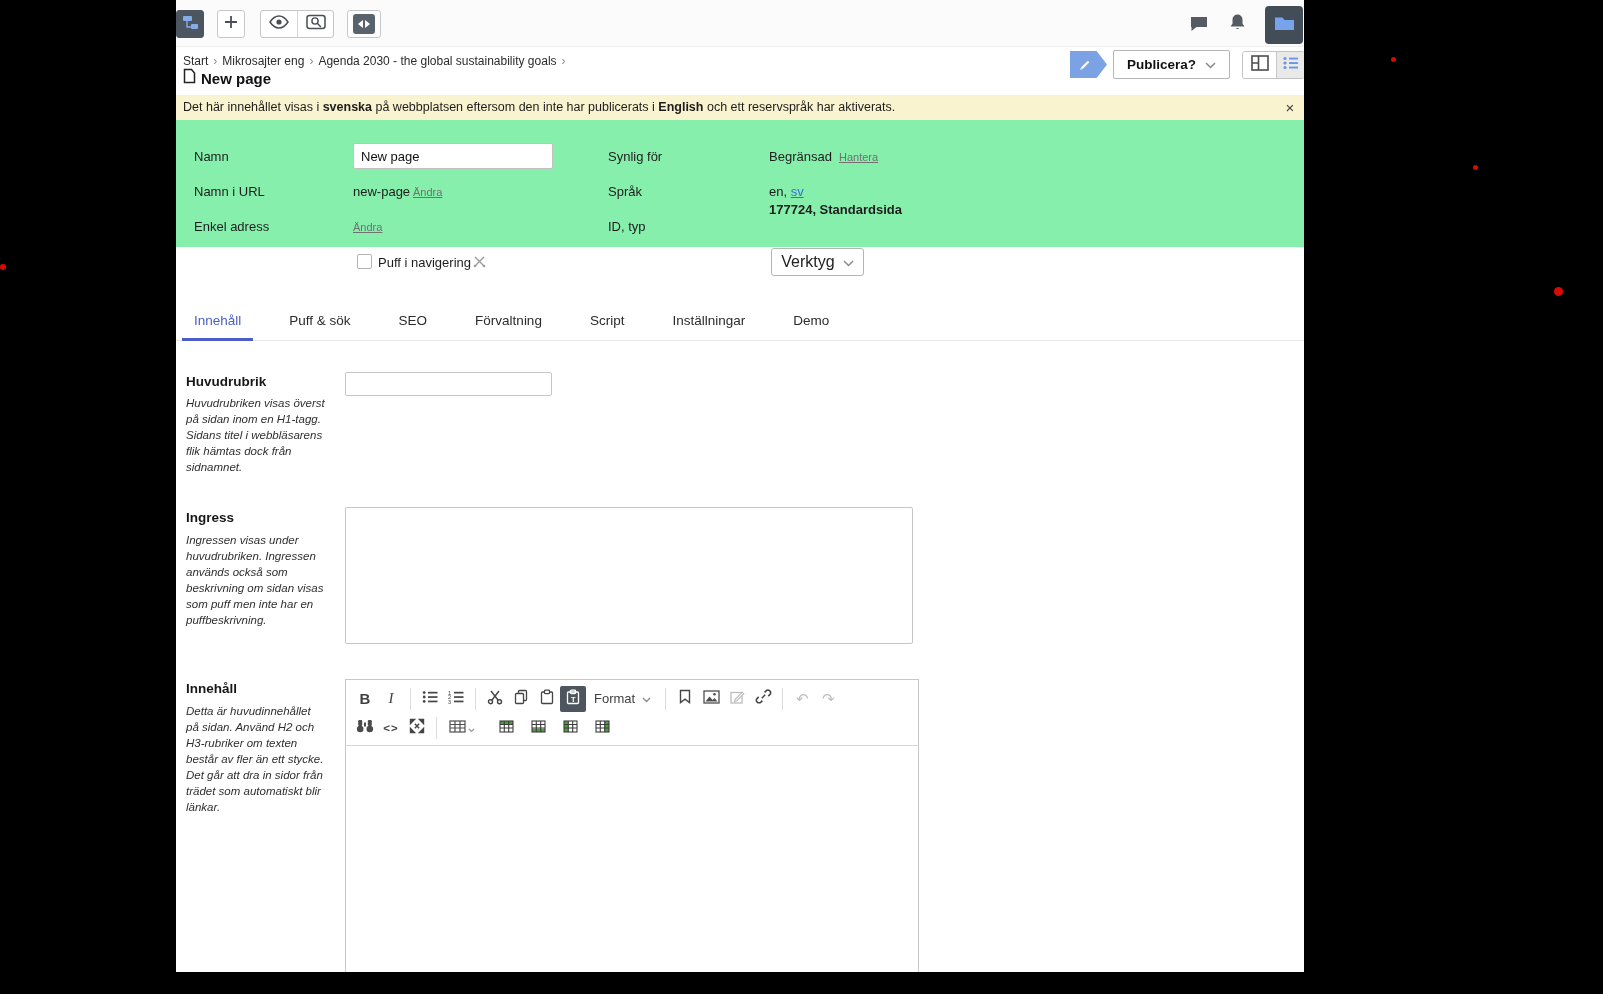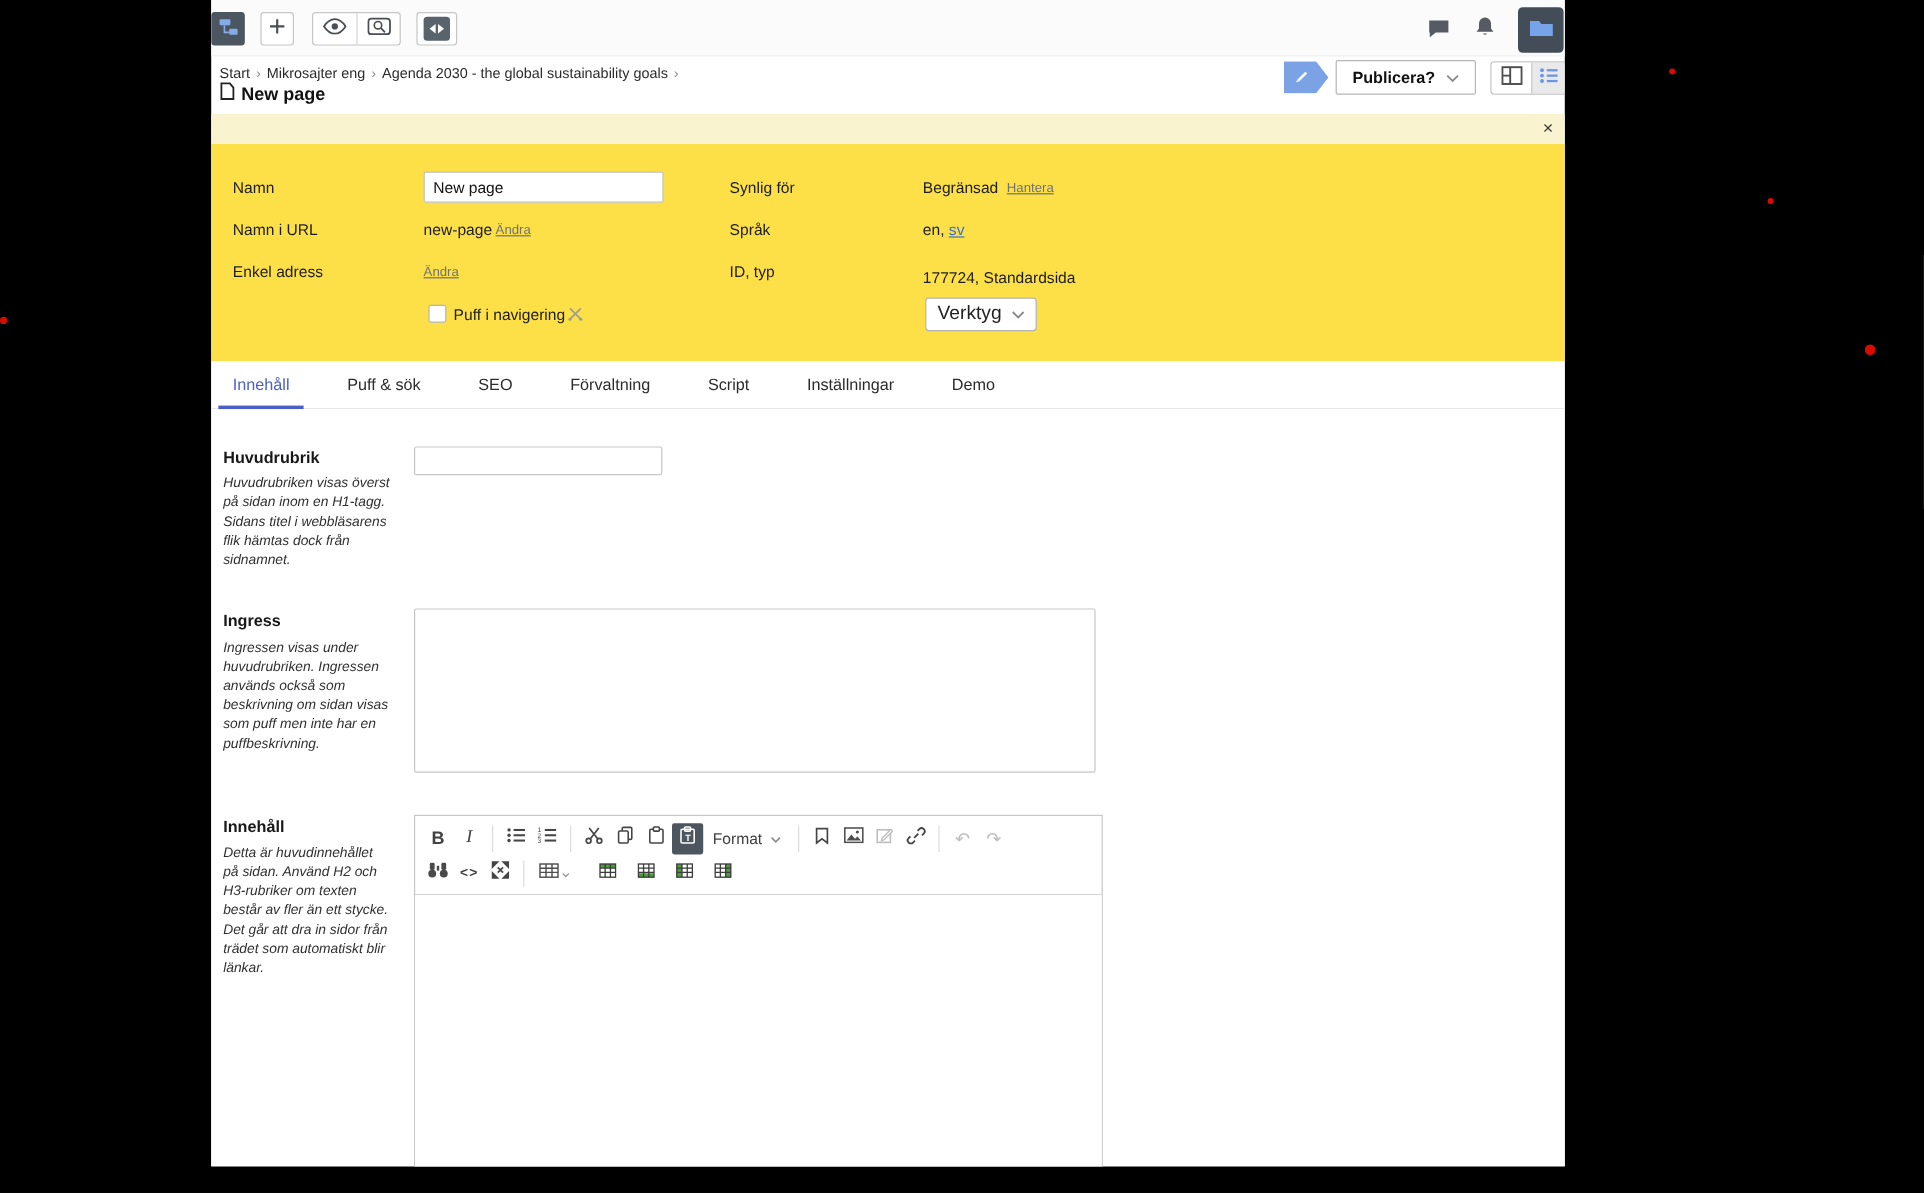--- a/index.html
+++ b/index.html
@@ -32,21 +32,21 @@
   .vtoggle { position:absolute; left:1066px; top:51px; height:28px; display:flex; border:1px solid #c2c2c2; border-radius:3px; overflow:hidden; }
   .vtoggle .seg { width:33px; display:flex; align-items:center; justify-content:center; background:#fff; }
   .vtoggle .seg.off { width:28px; background:#e9e9e9; border-left:1px solid #c9c9c9; }
 
   
   .notice { position:absolute; left:0; top:95px; width:100%; height:25px; background:#f9f3cf; font-size:12.5px; color:#1d1d1d; line-height:25px; padding-left:7px; }
   .notice b { font-weight:700; }
   .notice .close { position:absolute; left:1104px; top:0; width:20px; height:25px; text-align:center; font-size:15px; color:#3c3c3c; cursor:pointer; line-height:25px; }
 
   
-  .meta { position:absolute; left:0; top:120px; width:100%; height:181px; background:#fde047; font-size:13px; color:#1d1d1d; }
+  .meta { position:absolute; left:0; top:120px; width:100%; height:127px; background:#86efac; font-size:13px; color:#1d1d1d; }
   .meta .lbl { position:absolute; }
   .meta input.txt { position:absolute; left:177px; top:23px; width:200px; height:26px; border:1px solid #c2c2c2; border-radius:2px; padding:0 7px; font-size:13px; font-family:inherit; color:#111; background:#fff; }
   .glink { font-size:11px; color:#717171; text-decoration:underline; cursor:pointer; }
   .blink { color:#3a6fd3; text-decoration:underline; cursor:pointer; }
   .chk { position:absolute; left:181px; top:134px; width:15px; height:15px; background:#fff; border:1px solid #b5b5b5; border-radius:2px; }
   .toolbtn { position:absolute; left:595px; top:128px; width:93px; height:28px; background:#fff; border:1px solid #b5b5b5; border-radius:3px; display:flex; align-items:center; justify-content:center; gap:8px; font-size:16px; color:#222; }
 
   
   .tabs { position:absolute; left:0; top:301px; width:100%; height:40px; background:#fff; border-bottom:1px solid #e8e8e8; display:flex; padding-left:6px; }
   .tab { position:relative; height:40px; line-height:40px; padding:0 12px; margin-right:24px; font-size:13.5px; color:#2b2b2b; cursor:pointer; white-space:nowrap; }
@@ -196,20 +196,21 @@
                 <rect x="6" y="1.6" width="9" height="1.9"></rect>
                 <rect x="6" y="6.1" width="9" height="1.9"></rect>
                 <rect x="6" y="10.6" width="9" height="1.9"></rect>
               </g>
             </svg>
         </span>
       </div>
     </div>
 
     <div class="notice">
+      <span><span>Det här innehållet visas i </span><b>svenska</b><span> på webbplatsen eftersom den inte har publicerats i </span><b>English</b><span> och ett reservspråk har aktiverats.</span></span>
       <span class="close">×</span>
     </div>
 
     <div class="meta">
       <span class="lbl" style="left:18px;top:29px;">Namn</span>
       <input class="txt" type="text" value="New page" style="">
 
       <span class="lbl" style="left:18px;top:64px;">Namn i URL</span>
       <span class="lbl" style="left:177px;top:64px;">new-page</span>
       <a class="glink abs" style="left:237px;top:66px;">Ändra</a>
@@ -230,21 +231,21 @@
       </span>
 
       <span class="lbl" style="left:432px;top:29px;">Synlig för</span>
       <span class="lbl" style="left:593px;top:29px;">Begränsad</span>
       <a class="glink abs" style="left:663px;top:31px;">Hantera</a>
 
       <span class="lbl" style="left:432px;top:64px;">Språk</span>
       <span class="lbl" style="left:593px;top:64px;"><span>en, </span><a class="blink">sv</a></span>
 
       <span class="lbl" style="left:432px;top:99px;">ID, typ</span>
-      <span class="lbl" style="left:593px;top:104px;">177724, Standardsida</span>
+      <span class="lbl" style="left:593px;top:82px;font-weight:bold;">177724, Standardsida</span>
 
       <div class="toolbtn">
         <span>Verktyg</span>
         <span>
           <svg width="11" height="7">
               <path d="M1 1l4.5 4.5L10 1" fill="none" stroke="#8a8a8a" stroke-width="1.5"></path>
             </svg>
         </span>
       </div>
     </div>

